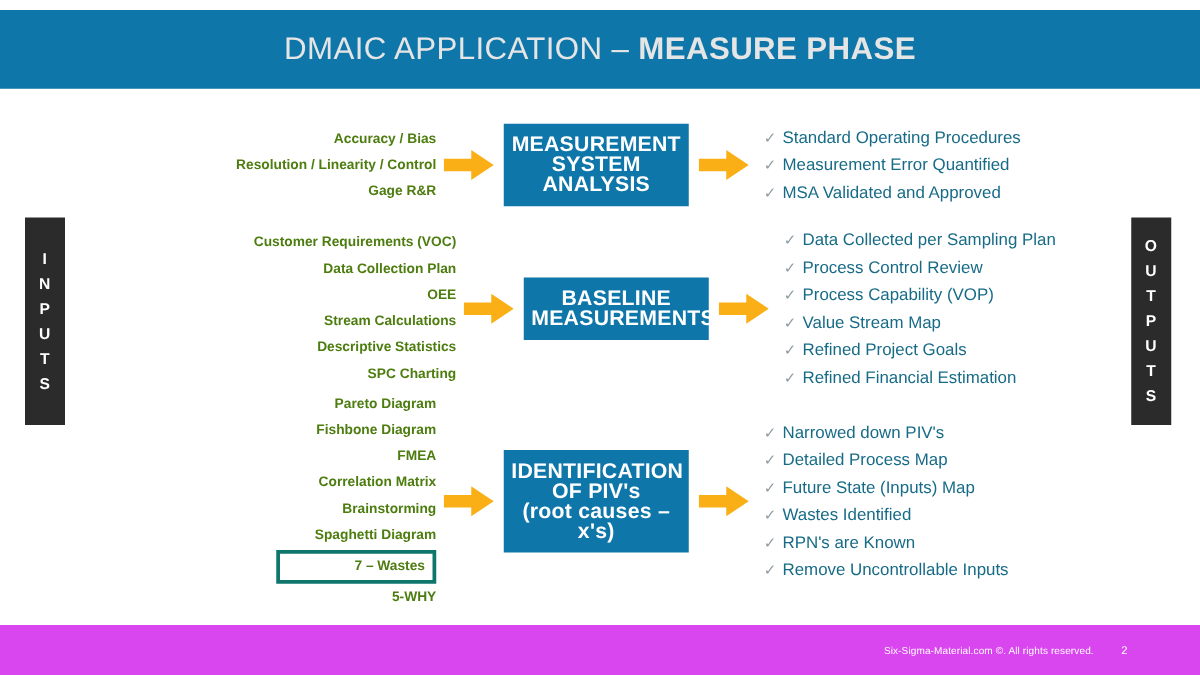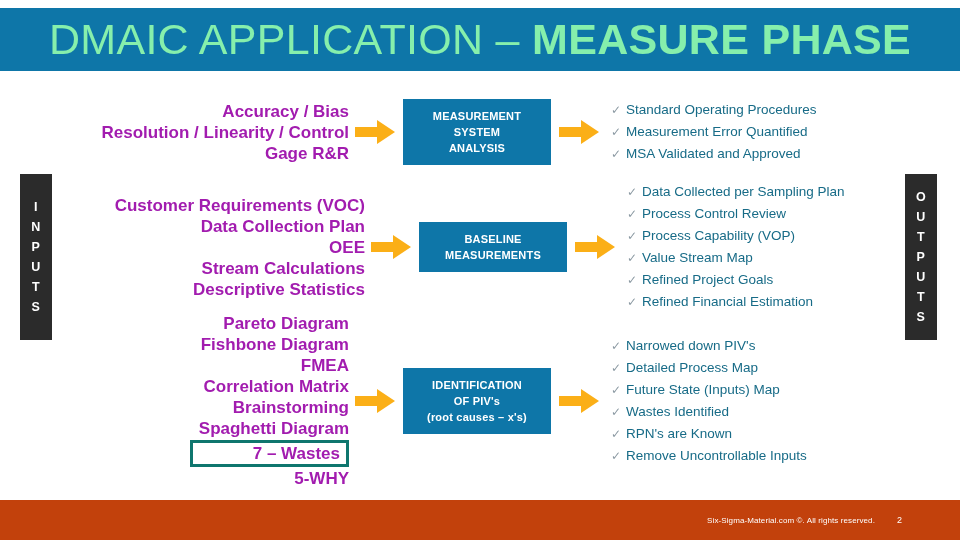--- a/index.html
+++ b/index.html
@@ -22,22 +22,22 @@
     left: 0;
     top: 8px;
     width: 960px;
     height: 63px;
     background: #0E76A8;
     display: flex;
     align-items: center;
     justify-content: center;
   }
   #title-text {
-    color: #86efac;
-    font-size: 43px;
+    color: #e5e5e5;
+    font-size: 25px;
     letter-spacing: 0.3px;
     white-space: nowrap;
     font-family: "Liberation Sans", sans-serif;
   }
   #title-text .light { font-weight: 400; }
   #title-text .bold  { font-weight: 700; }
 
   
   .rail {
     position: absolute;
@@ -91,39 +91,39 @@
   }
   .col-right {
     flex: 1;
     padding-left: 10px;
     box-sizing: border-box;
     text-align: left;
   }
 
   
   .lterm {
-    color: #a21caf;
-    font-size: 17px;
+    color: #4d7c0f;
+    font-size: 11px;
     font-weight: 700;
     line-height: 21px;
     white-space: nowrap;
   }
   .lterm.boxed {
     display: inline-block;
     border: 3px solid #0f766e;
     padding: 0px 6px 0px 60px;
     margin: 1px 0 1px 0;
     background: #ffffff;
   }
 
   
   .pbox {
     background: #0E76A8;
     color: #FFFFFF;
-    font-size: 11px;
+    font-size: 17px;
     font-weight: 700;
     text-align: center;
     line-height: 16px;
     padding: 9px 6px;
     width: 148px;
     box-sizing: border-box;
     letter-spacing: 0.2px;
   }
 
   
@@ -153,21 +153,21 @@
     font-weight: 400;
   }
 
   
   #footer {
     position: absolute;
     left: 0;
     top: 500px;
     width: 960px;
     height: 40px;
-    background: #c2410c;
+    background: #d946ef;
     display: flex;
     align-items: center;
     justify-content: flex-end;
     padding-right: 58px;
     box-sizing: border-box;
   }
   #footer-text {
     color: #FFFFFF;
     font-size: 8px;
     letter-spacing: 0.1px;
@@ -243,20 +243,21 @@
       </div>
   </div>
 
   <div class="row" id="row-2">
     <div class="col-left">
         <div class="lterm">Customer Requirements (VOC)</div>
         <div class="lterm">Data Collection Plan</div>
         <div class="lterm">OEE</div>
         <div class="lterm">Stream Calculations</div>
         <div class="lterm">Descriptive Statistics</div>
+        <div class="lterm">SPC Charting</div>
       </div>
     <div class="col-arrow-l">
       <svg class="arrow" viewBox="0 0 40 28">
         <polygon points="0,9 22,9 22,2 40,14 22,26 22,19 0,19" fill="#FBAF17"></polygon>
       </svg>
     </div>
     <div class="col-box">
       <div class="pbox"><span>BASELINE</span><br><span>MEASUREMENTS</span></div>
     </div>
     <div class="col-arrow-r">

